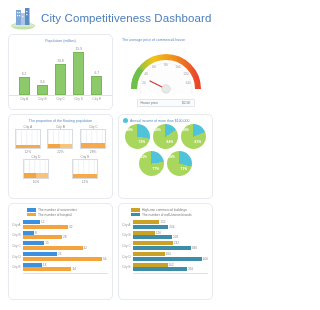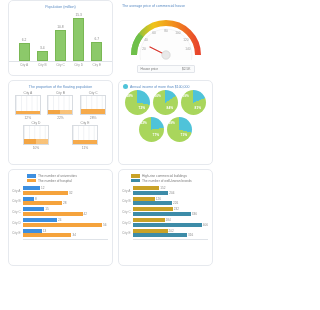--- a/index.html
+++ b/index.html
@@ -117,20 +117,39 @@
   .hbar-line { display: flex; align-items: center; height: 4px; margin-bottom: .6px; }
   .hbar { height: 4px; }
   .hbar-val { font-size: 3.1px; color: #8a8a8a; margin-left: 1px; }
   .haxis { border-top: 1px solid #dfe3e8; margin: 0 4px 0 14px; }
 </style>
 </head>
 <body>
 
 <div class="page">
 
+  <div class="header">
+    <div class="logo">
+      <svg width="26" height="24" viewBox="0 0 26 24">
+        <ellipse cx="13" cy="20" rx="12" ry="3.4" fill="#bfe0a8"></ellipse>
+        <polygon points="1,21 9,13 17,13 25,21" fill="#d7ecc6" opacity=".85"></polygon>
+        <rect x="6" y="4" width="5" height="15" fill="#7fa8d8"></rect>
+        <rect x="11" y="7" width="4.5" height="12" fill="#a9c6e8"></rect>
+        <rect x="15" y="2" width="4.5" height="17" fill="#5b8cc4"></rect>
+        <rect x="7" y="6" width="1.2" height="1.2" fill="#fff"></rect>
+        <rect x="9" y="6" width="1.2" height="1.2" fill="#fff"></rect>
+        <rect x="7" y="9" width="1.2" height="1.2" fill="#fff"></rect>
+        <rect x="9" y="9" width="1.2" height="1.2" fill="#fff"></rect>
+        <rect x="16.2" y="5" width="1.2" height="1.2" fill="#fff"></rect>
+        <rect x="16.2" y="8" width="1.2" height="1.2" fill="#fff"></rect>
+        <rect x="12.2" y="10" width="1.1" height="1.1" fill="#fff"></rect>
+      </svg>
+    </div>
+    <div class="title">City Competitiveness Dashboard</div>
+  </div>
 
   <div class="grid">
 
     <div class="panel">
       <div class="ptitle">Population (million)</div>
       <div class="vbars">
         <div class="vbar-wrap">
           <div class="vbar-val">6.2</div>
           <div class="vbar" style="height:36%"></div>
         </div>

